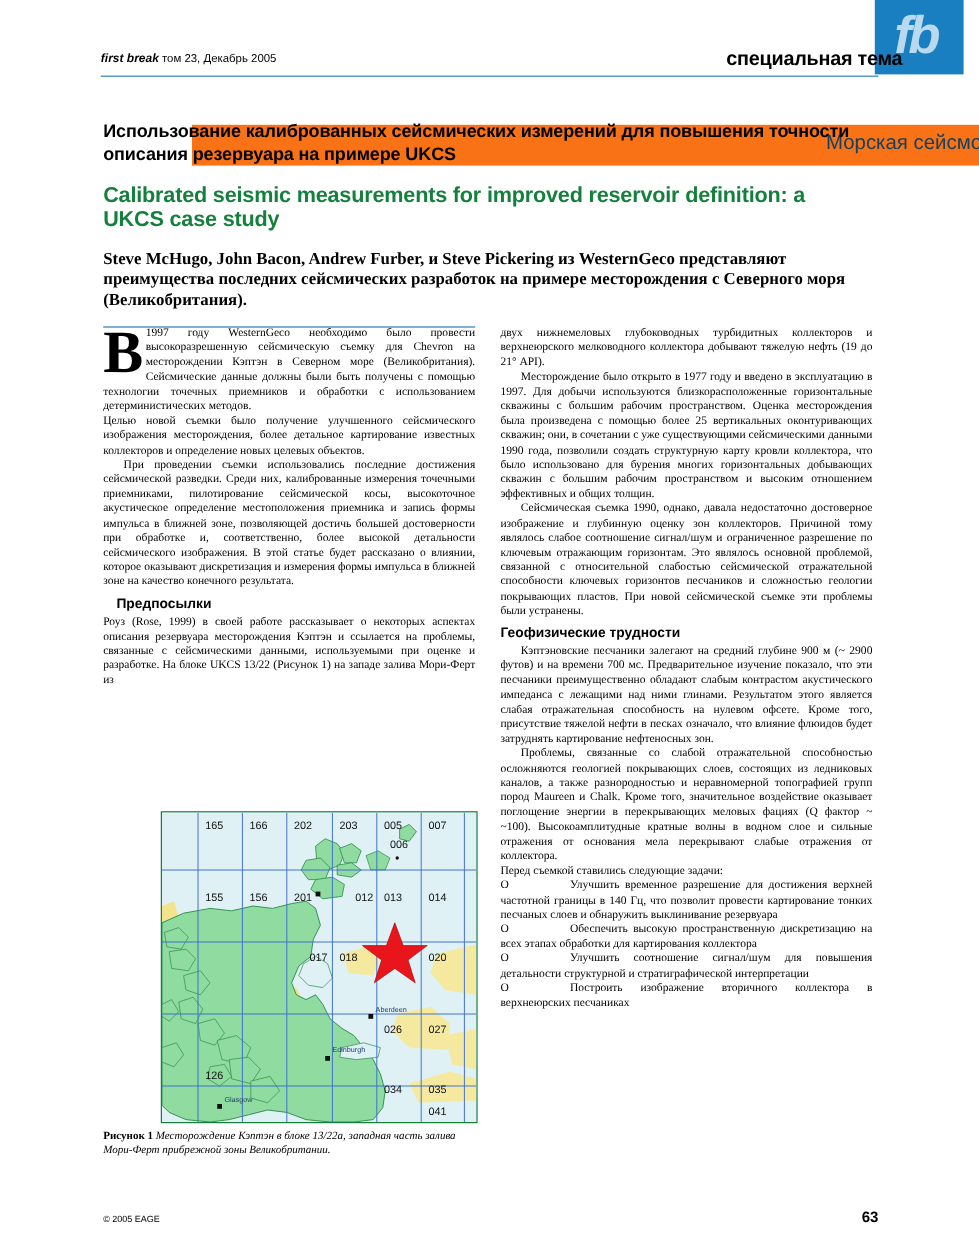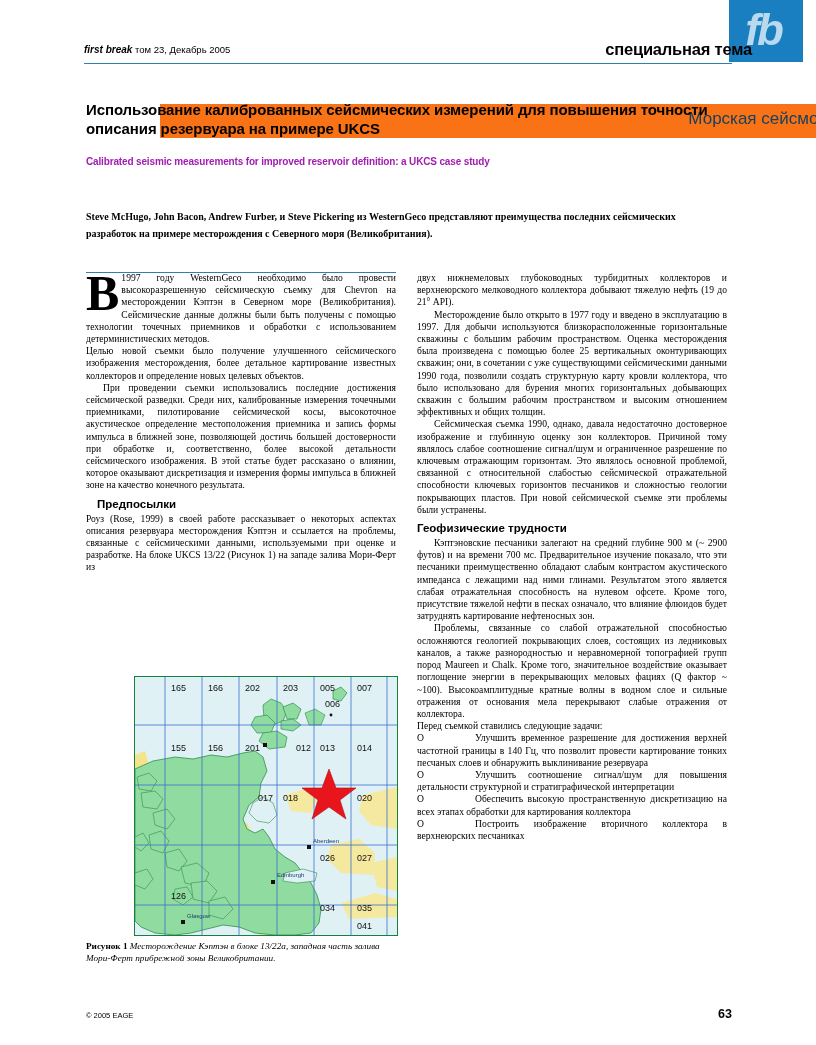--- a/index.html
+++ b/index.html
@@ -133,34 +133,34 @@
     color: #000;
     letter-spacing: -0.1px;
   }
   .title-en {
     position: absolute;
     left: 86px;
     top: 152px;
     width: 640px;
     font-family: "Liberation Sans", sans-serif;
     font-weight: bold;
-    font-size: 10px;
+    font-size: 18px;
     line-height: 20px;
-    color: #a21caf;
+    color: #15803d;
     letter-spacing: -0.15px;
   }
 
   .byline {
     position: absolute;
     left: 86px;
     top: 208px;
     width: 640px;
     font-family: "Liberation Serif", serif;
     font-weight: bold;
-    font-size: 10px;
+    font-size: 14px;
     line-height: 17px;
     color: #000;
   }
 
   
   .col {
     position: absolute;
     top: 272px;
     width: 310px;
     font-family: "Liberation Serif", serif;
@@ -325,22 +325,22 @@
   <div class="col col-right">
     <p>двух нижнемеловых глубоководных турбидитных коллекторов и верхнеюрского мелководного коллектора добывают тяжелую нефть (19 до 21° API).</p>
     <p class="indent">Месторождение было открыто в 1977 году и введено в эксплуатацию в 1997. Для добычи используются близкорасположенные горизонтальные скважины с большим рабочим пространством. Оценка месторождения была произведена с помощью более 25 вертикальных оконтуривающих скважин; они, в сочетании с уже существующими сейсмическими данными 1990 года, позволили создать структурную карту кровли коллектора, что было использовано для бурения многих горизонтальных добывающих скважин с большим рабочим пространством и высоким отношением эффективных и общих толщин.</p>
     <p class="indent">Сейсмическая съемка 1990, однако, давала недостаточно достоверное изображение и глубинную оценку зон коллекторов. Причиной тому являлось слабое соотношение сигнал/шум и ограниченное разрешение по ключевым отражающим горизонтам. Это являлось основной проблемой, связанной с относительной слабостью сейсмической отражательной способности ключевых горизонтов песчаников и сложностью геологии покрывающих пластов. При новой сейсмической съемке эти проблемы были устранены.</p>
     <div class="subhead flush">Геофизические трудности</div>
     <p class="indent">Кэптэновские песчаники залегают на средний глубине 900 м (~ 2900 футов) и на времени 700 мс. Предварительное изучение показало, что эти песчаники преимущественно обладают слабым контрастом акустического импеданса с лежащими над ними глинами. Результатом этого является слабая отражательная способность на нулевом офсете. Кроме того, присутствие тяжелой нефти в песках означало, что влияние флюидов будет затруднять картирование нефтеносных зон.</p>
     <p class="indent">Проблемы, связанные со слабой отражательной способностью осложняются геологией покрывающих слоев, состоящих из ледниковых каналов, а также разнородностью и неравномерной топографией групп пород Maureen и Chalk. Кроме того, значительное воздействие оказывает поглощение энергии в перекрывающих меловых фациях (Q фактор ~ ~100). Высокоамплитудные кратные волны в водном слое и сильные отражения от основания мела перекрывают слабые отражения от коллектора.</p>
     <p>Перед съемкой ставились следующие задачи:</p>
 
     <p class="bullet-item"><span class="bullet-mark">O</span><span>Улучшить временное разрешение для достижения верхней частотной границы в 140 Гц, что позволит провести картирование тонких песчаных слоев и обнаружить выклинивание резервуара</span></p>
+    <p class="bullet-item"><span class="bullet-mark">O</span><span>Обеспечить высокую пространственную дискретизацию на всех этапах обработки для картирования коллектора</span></p>
     <p class="bullet-item"><span class="bullet-mark">O</span><span>Улучшить соотношение сигнал/шум для повышения детальности структурной и стратиграфической интерпретации</span></p>
-    <p class="bullet-item"><span class="bullet-mark">O</span><span>Обеспечить высокую пространственную дискретизацию на всех этапах обработки для картирования коллектора</span></p>
     <p class="bullet-item"><span class="bullet-mark">O</span><span>Построить изображение вторичного коллектора в верхнеюрских песчаниках</span></p>
   </div>
 
   <div class="figure">
     <svg width="262" height="258" viewBox="0 0 262 258">
       <rect x="0" y="0" width="262" height="258" fill="#dff1f5"></rect>
 
       <g>
         <path d="M0,78 L10,74 L14,88 L6,100 L0,98 Z" fill="#f3e48c"></path>
         <path d="M150,118 L170,112 L182,122 L176,136 L156,134 Z" fill="#f5e9a0"></path>

